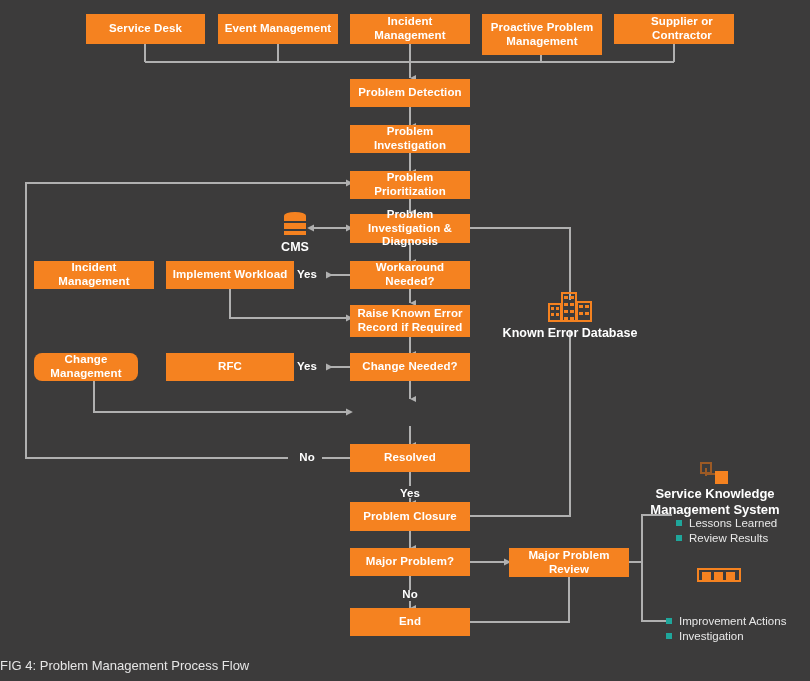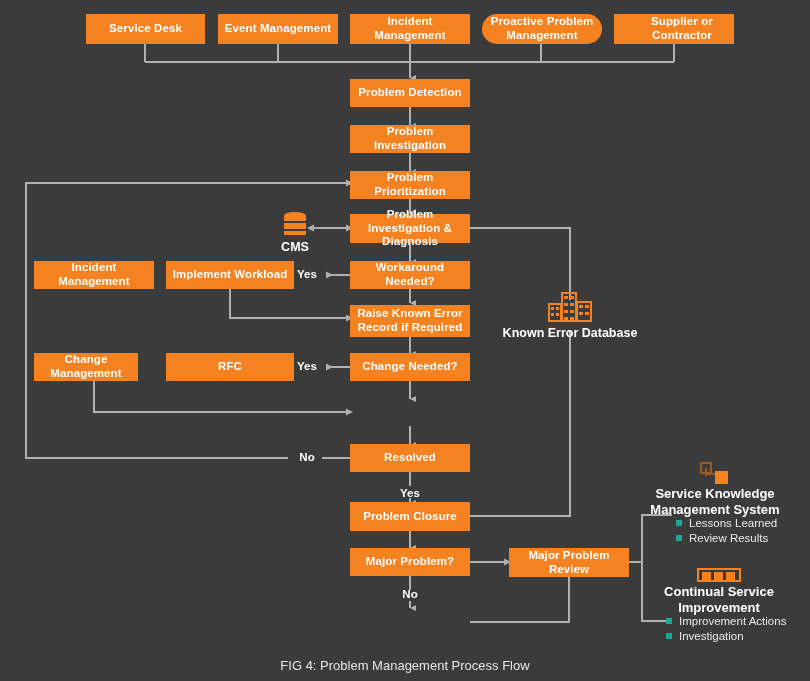--- a/index.html
+++ b/index.html
@@ -61,21 +61,20 @@
     display:flex;
     align-items:center;
   }
   .bullet-row .dot{
     width:6px;height:6px;background:#1fa69b;
     display:inline-block;margin-right:7px;flex:0 0 auto;
   }
   .caption{
     position:absolute;
     left:0;right:0;top:658px;
-    text-align:center;
     color:#e6e6e6;
     font-size:13px;
   }
 
   
   .cms-icon{position:absolute;left:284px;top:212px;width:22px;height:26px;}
   .cms-icon i{
     position:absolute;left:0;width:22px;height:7px;
     background:#f58220;border-radius:50%/50%;display:block;
   }
@@ -176,21 +175,21 @@
 
   <div class="box" style="left:86px;top:14px;width:119px;height:30px;">
     <span>Service Desk</span>
   </div>
   <div class="box" style="left:218px;top:14px;width:120px;height:30px;">
     <span>Event Management</span>
   </div>
   <div class="box" style="left:350px;top:14px;width:120px;height:30px;">
     <span>Incident Management</span>
   </div>
-  <div class="box" style="left:482px;top:14px;width:120px;height:30px;border-radius:15px;">
+  <div class="box" style="left:482px;top:14px;width:120px;height:41px;">
     <span>Proactive Problem Management</span>
   </div>
   <div class="box" style="left:614px;top:14px;width:120px;height:30px;padding-left:20px;">
     <span>Supplier or Contractor</span>
   </div>
 
   <div class="box" style="left:350px;top:79px;width:120px;height:28px;">
     <span>Problem Detection</span>
   </div>
   <div class="box" style="left:350px;top:125px;width:120px;height:28px;">
@@ -213,28 +212,31 @@
   </div>
   <div class="box" style="left:350px;top:444px;width:120px;height:28px;">
     <span>Resolved</span>
   </div>
   <div class="box" style="left:350px;top:502px;width:120px;height:29px;">
     <span>Problem Closure</span>
   </div>
   <div class="box" style="left:350px;top:548px;width:120px;height:28px;">
     <span>Major Problem?</span>
   </div>
+  <div class="box" style="left:350px;top:608px;width:120px;height:28px;">
+    <span>End</span>
+  </div>
 
   <div class="box" style="left:34px;top:261px;width:120px;height:28px;">
     <span>Incident Management</span>
   </div>
   <div class="box" style="left:166px;top:261px;width:128px;height:28px;">
     <span>Implement Workload</span>
   </div>
-  <div class="box" style="left:34px;top:353px;width:104px;height:28px;">
+  <div class="box" style="left:34px;top:353px;width:104px;height:28px;border-radius:8px;">
     <span>Change Management</span>
   </div>
   <div class="box" style="left:166px;top:353px;width:128px;height:28px;">
     <span>RFC</span>
   </div>
   <div class="box" style="left:509px;top:548px;width:120px;height:29px;">
     <span>Major Problem Review</span>
   </div>
 
   <div class="lbl" style="left:292px;top:268px;width:30px;">Yes</div>
@@ -292,23 +294,20 @@
   <div class="bullet-row" style="left:676px;top:532px;">
     <span class="dot"></span>
     <span>Review Results</span>
   </div>
 
   <div class="csi-icon">
     <i></i>
       <i></i>
       <i></i>
   </div>
-  <div class="grouptitle" style="left:644px;top:584px;">
-    <span>Continual Service Improvement</span>
-  </div>
   <div class="bullet-row" style="left:666px;top:615px;">
     <span class="dot"></span>
     <span>Improvement Actions</span>
   </div>
   <div class="bullet-row" style="left:666px;top:630px;">
     <span class="dot"></span>
     <span>Investigation</span>
   </div>
 
   <div class="caption">FIG 4: Problem Management Process Flow</div>

